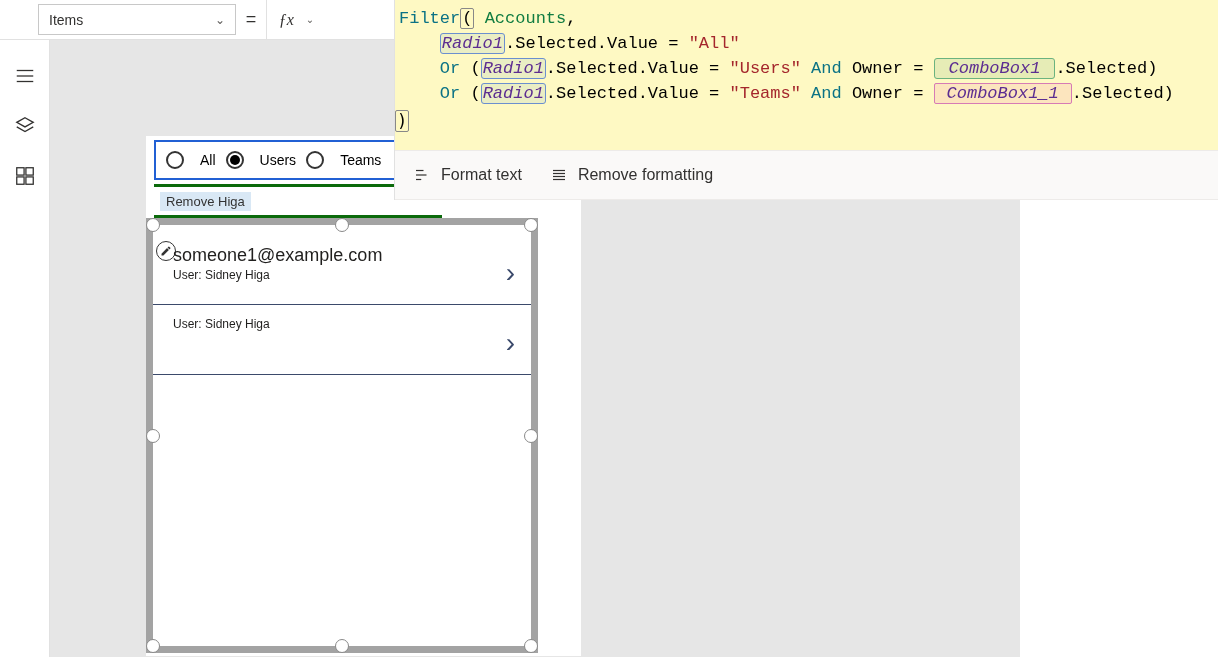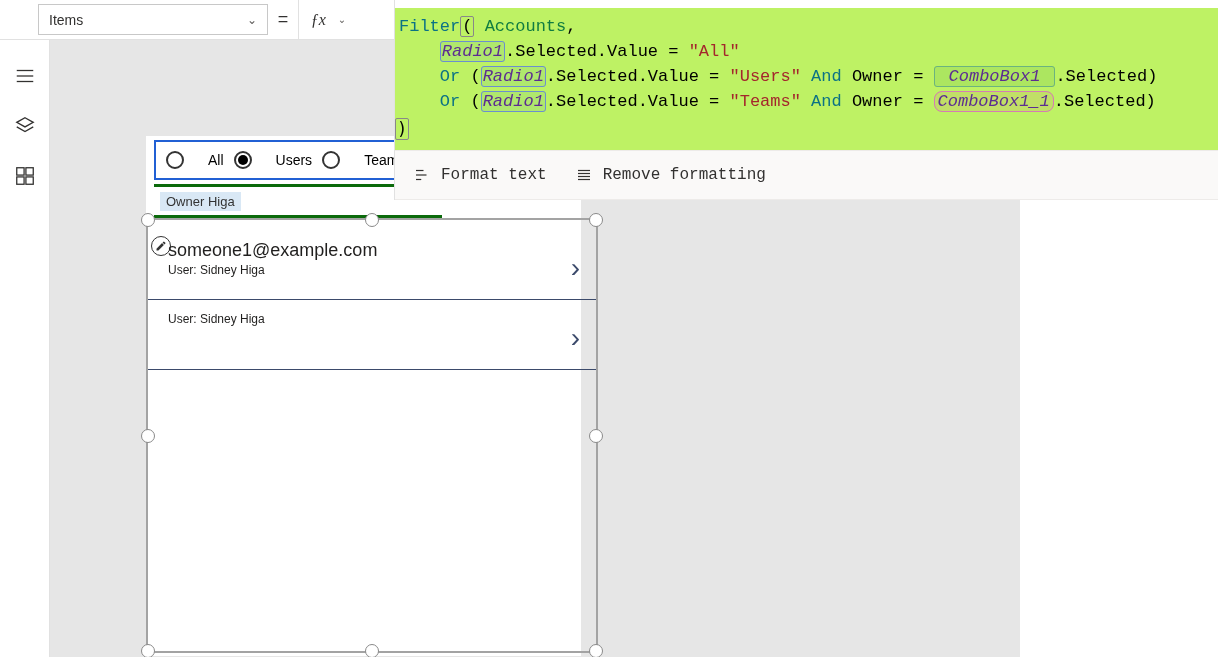--- a/index.html
+++ b/index.html
@@ -1,59 +1,59 @@
 <!DOCTYPE html>
 <html><head>
 <meta charset="utf-8">
 <style>
   * { box-sizing: border-box; margin: 0; padding: 0; }
   html, body { width: 1218px; height: 657px; font-family: "Segoe UI", Arial, sans-serif; background: #fff; overflow: hidden; }
 
   
   .top-row { display: flex; height: 40px; border-bottom: 1px solid #e1e1e1; align-items: stretch; }
   .prop-select {
-    width: 230px; margin: 4px 0 4px 38px; border: 1px solid #c8c8c8; display: flex;
+    width: 198px; margin: 4px 0 4px 38px; border: 1px solid #c8c8c8; display: flex;
     align-items: center; padding: 0 10px; font-size: 14px; color: #323130; background:#fff;
     justify-content: space-between; cursor: pointer;
   }
   .prop-select .chev { font-size: 12px; color:#605e5c; }
   .eq { width: 30px; display:flex; align-items:center; justify-content:center; font-size:18px; color:#323130; }
   .fx-box {
     width: 60px; display:flex; align-items:center; justify-content:center; gap:12px;
     border-left:1px solid #e1e1e1;
     font-style: italic; font-family: "Segoe UI", serif; color:#323130;
   }
   .fx-box .chev { font-size:10px; color:#605e5c; font-style:normal; }
 
-  .formula-area { position: relative; flex: 1; background:#bef264;margin-top:8px; }
+  .formula-area { position: relative; flex: 1; background:#fef9c3; }
   .formula-text {
     position:absolute; left:4px; top:6px; right:0;
     font-family: Consolas, "Courier New", monospace; font-size: 17px; line-height: 25px;
     white-space: pre; color:#000;
   }
   .t-fn    { color:#0b7285; }            
   .t-ds    { color:#107c41; }            
   .t-ref   { color:#5c2d91; font-style: italic; }  
   .t-str   { color:#a4262c; }            
   .t-plain { color:#000; }
   .hl-blue   { background: rgba(0,120,212,0.08); border:1px solid #6b8fcf; border-radius:3px; padding:0 1px; }
   .hl-green  { background: rgba(16,124,65,0.10); border:1px solid #6bb37f; border-radius:3px; padding:0 14px; }
-  .hl-pink   { background: rgba(227,0,140,0.08); border:1px solid #d67bb5; border-radius:8px; padding:0 3px; }
+  .hl-pink   { background: rgba(227,0,140,0.08); border:1px solid #d67bb5; border-radius:2px; padding:0 12px; }
   .paren-box { border:1px solid #888; border-radius:2px; padding:0 1px; }
 
   .close-paren {
     position:absolute; left:0; top:110px; font-family: Consolas, monospace; font-size:17px;
   }
 
   .format-bar {
     position:absolute; left:0; right:0; top:150px; height:50px;
     background:#faf9f8; border-top:1px solid #edebe9; border-bottom:1px solid #edebe9;
     display:flex; align-items:center; padding-left:18px; gap:28px;
   }
-  .format-bar .btn { display:flex; align-items:center; gap:10px; font-size:16px; color:#323130; cursor:pointer;font-family:Liberation Mono, monospace; }
+  .format-bar .btn { display:flex; align-items:center; gap:10px; font-size:16px; color:#323130; cursor:pointer; }
   .format-bar svg { width:18px; height:18px; stroke:#323130; fill:none; stroke-width:1.6; }
 
   
   .left-rail {
     position:absolute; left:0; top:40px; bottom:0; width:50px; background:#fff;
     border-right:1px solid #e1e1e1; display:flex; flex-direction:column; align-items:center;
     gap:28px; padding-top:25px;
   }
   .left-rail .ic { width:22px; height:22px; color:#323130; cursor:pointer; }
   .left-rail svg { width:100%; height:100%; stroke:#323130; fill:none; stroke-width:1.4; }
@@ -65,38 +65,38 @@
   .phone-screen {
     position:absolute; left:96px; top:96px; width:435px; height:520px; background:#fff;
   }
 
   
   .radio-ctl {
     position:absolute; left:8px; top:4px; width:288px; height:40px;
     border:2px solid #2160d4; background:#fff; display:flex; align-items:center; gap:10px;
     padding:0 10px; font-size:14px;
   }
-  .radio-opt { display:flex; align-items:center; gap:24px; }
+  .radio-opt { display:flex; align-items:center; gap:16px; }
   .rcircle { width:18px; height:18px; border:2px solid #333; border-radius:50%; display:flex; align-items:center; justify-content:center; }
   .rcircle .dot { width:10px; height:10px; border-radius:50%; background:#000; }
 
   
   .combo-ctl {
     position:absolute; left:8px; top:48px; width:288px; height:34px;
     border-top:3px solid #0b6a0b; border-bottom:3px solid #0b6a0b; background:#fff;
     display:flex; align-items:center; padding-left:6px;
   }
   .combo-tag {
     background:#d9e8f5; font-size:13px; padding:2px 6px; color:#333;
   }
 
   
   .gallery-sel {
-    position:absolute; left:96px; top:178px; width:452px; height:435px;
-    border:2px solid #a3a3a3;
+    position:absolute; left:96px; top:178px; width:392px; height:435px;
+    border:7px solid #a3a3a3;
   }
   .handle { position:absolute; width:14px; height:14px; background:#fff; border:1px solid #8a8a8a; border-radius:50%; }
   .h-nw { left:-7px; top:-7px; } .h-n { left:50%; margin-left:-7px; top:-7px; }
   .h-ne { right:-7px; top:-7px; } .h-w { left:-7px; top:50%; margin-top:-7px; }
   .h-e { right:-7px; top:50%; margin-top:-7px; } .h-sw { left:-7px; bottom:-7px; }
   .h-s { left:50%; margin-left:-7px; bottom:-7px; } .h-se { right:-7px; bottom:-7px; }
 
   .edit-badge {
     position:absolute; left:3px; top:16px; width:20px; height:20px; border:1.5px solid #333;
     border-radius:50%; display:flex; align-items:center; justify-content:center; background:#fff;
@@ -171,21 +171,21 @@
           </span>
         <span>Users</span>
       </div>
       <div class="radio-opt">
         <span class="rcircle"></span>
         <span>Teams</span>
       </div>
     </div>
 
     <div class="combo-ctl">
-      <span class="combo-tag">Owner Higa</span>
+      <span class="combo-tag">Remove Higa</span>
     </div>
   </div>
 
   <div class="gallery-sel">
     <span class="handle h-nw"></span>
     <span class="handle h-n"></span>
     <span class="handle h-ne"></span>
     <span class="handle h-w"></span>
     <span class="handle h-e"></span>
     <span class="handle h-sw"></span>

